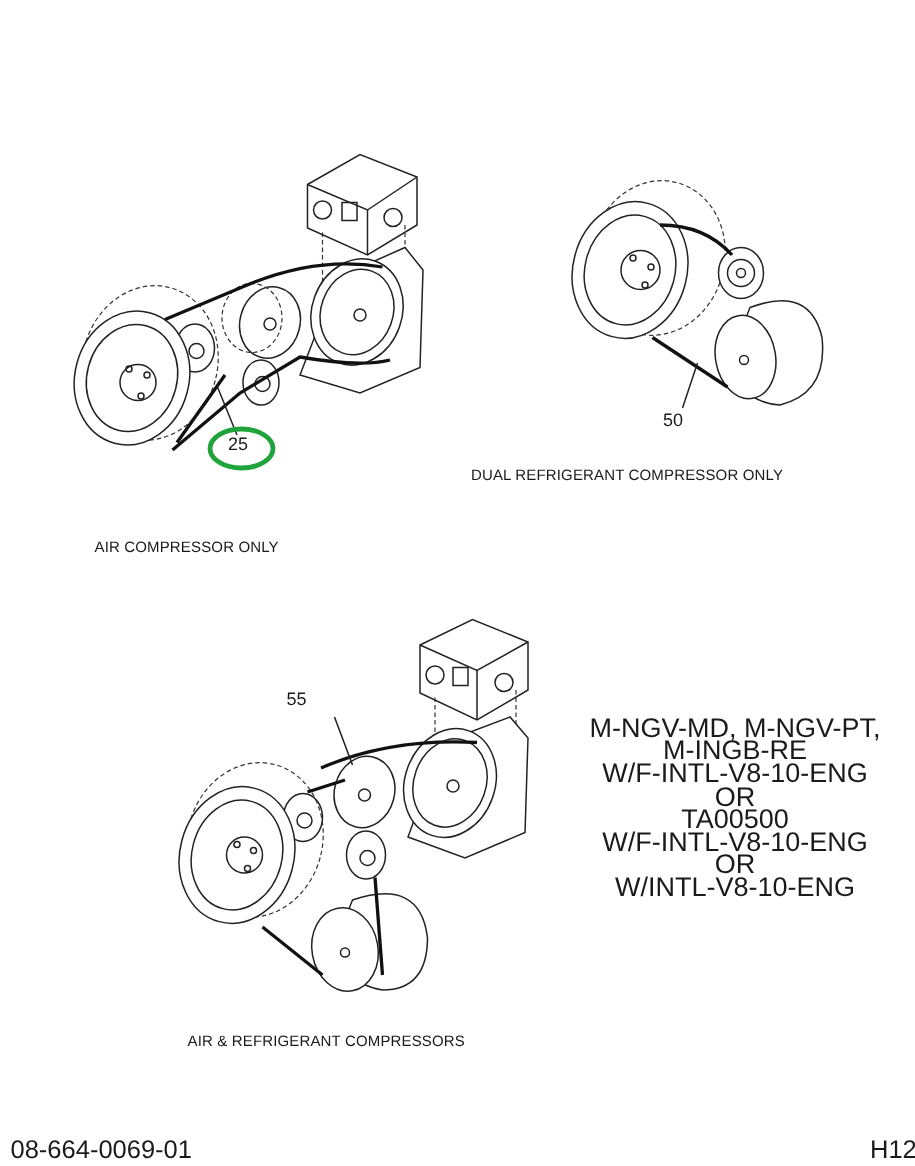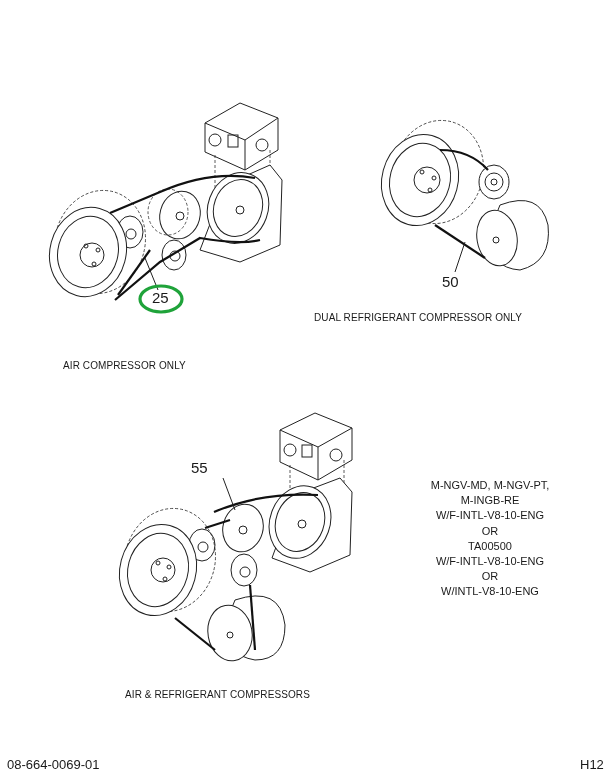--- a/index.html
+++ b/index.html
@@ -1,23 +1,23 @@
 <!DOCTYPE html>
 <html><head>
 <meta charset="utf-8">
 <style>
   html, body { margin: 0; padding: 0; background: #ffffff; }
   body { width: 610px; height: 777px; position: relative; overflow: hidden;
          font-family: "Liberation Sans", sans-serif; color: #1a1a1a; }
   .abs { position: absolute; }
   .caption { font-size: 10px; letter-spacing: 0.1px; white-space: nowrap; }
-  .callout { font-size: 15px; }
-  .notes { font-size: 11px; text-align: center; line-height: 15.2px; width: 200px; }
+  .callout { font-size: 12px; }
+  .notes { font-size: 18px; text-align: center; line-height: 15.2px; width: 200px; }
   .notes div { white-space: nowrap; }
-  .footer { font-size: 13px; }
+  .footer { font-size: 17px; }
   svg { position: absolute; overflow: visible; }
   .ln { fill: none; stroke: #222; stroke-width: 1; }
   .dsh { fill: none; stroke: #333; stroke-width: 0.8; stroke-dasharray: 3 2; }
   .belt { fill: none; stroke: #111; stroke-width: 2.2; }
   .fillw { fill: #fff; stroke: #222; stroke-width: 1; }
 </style>
 </head>
 <body>
 
 <div>

